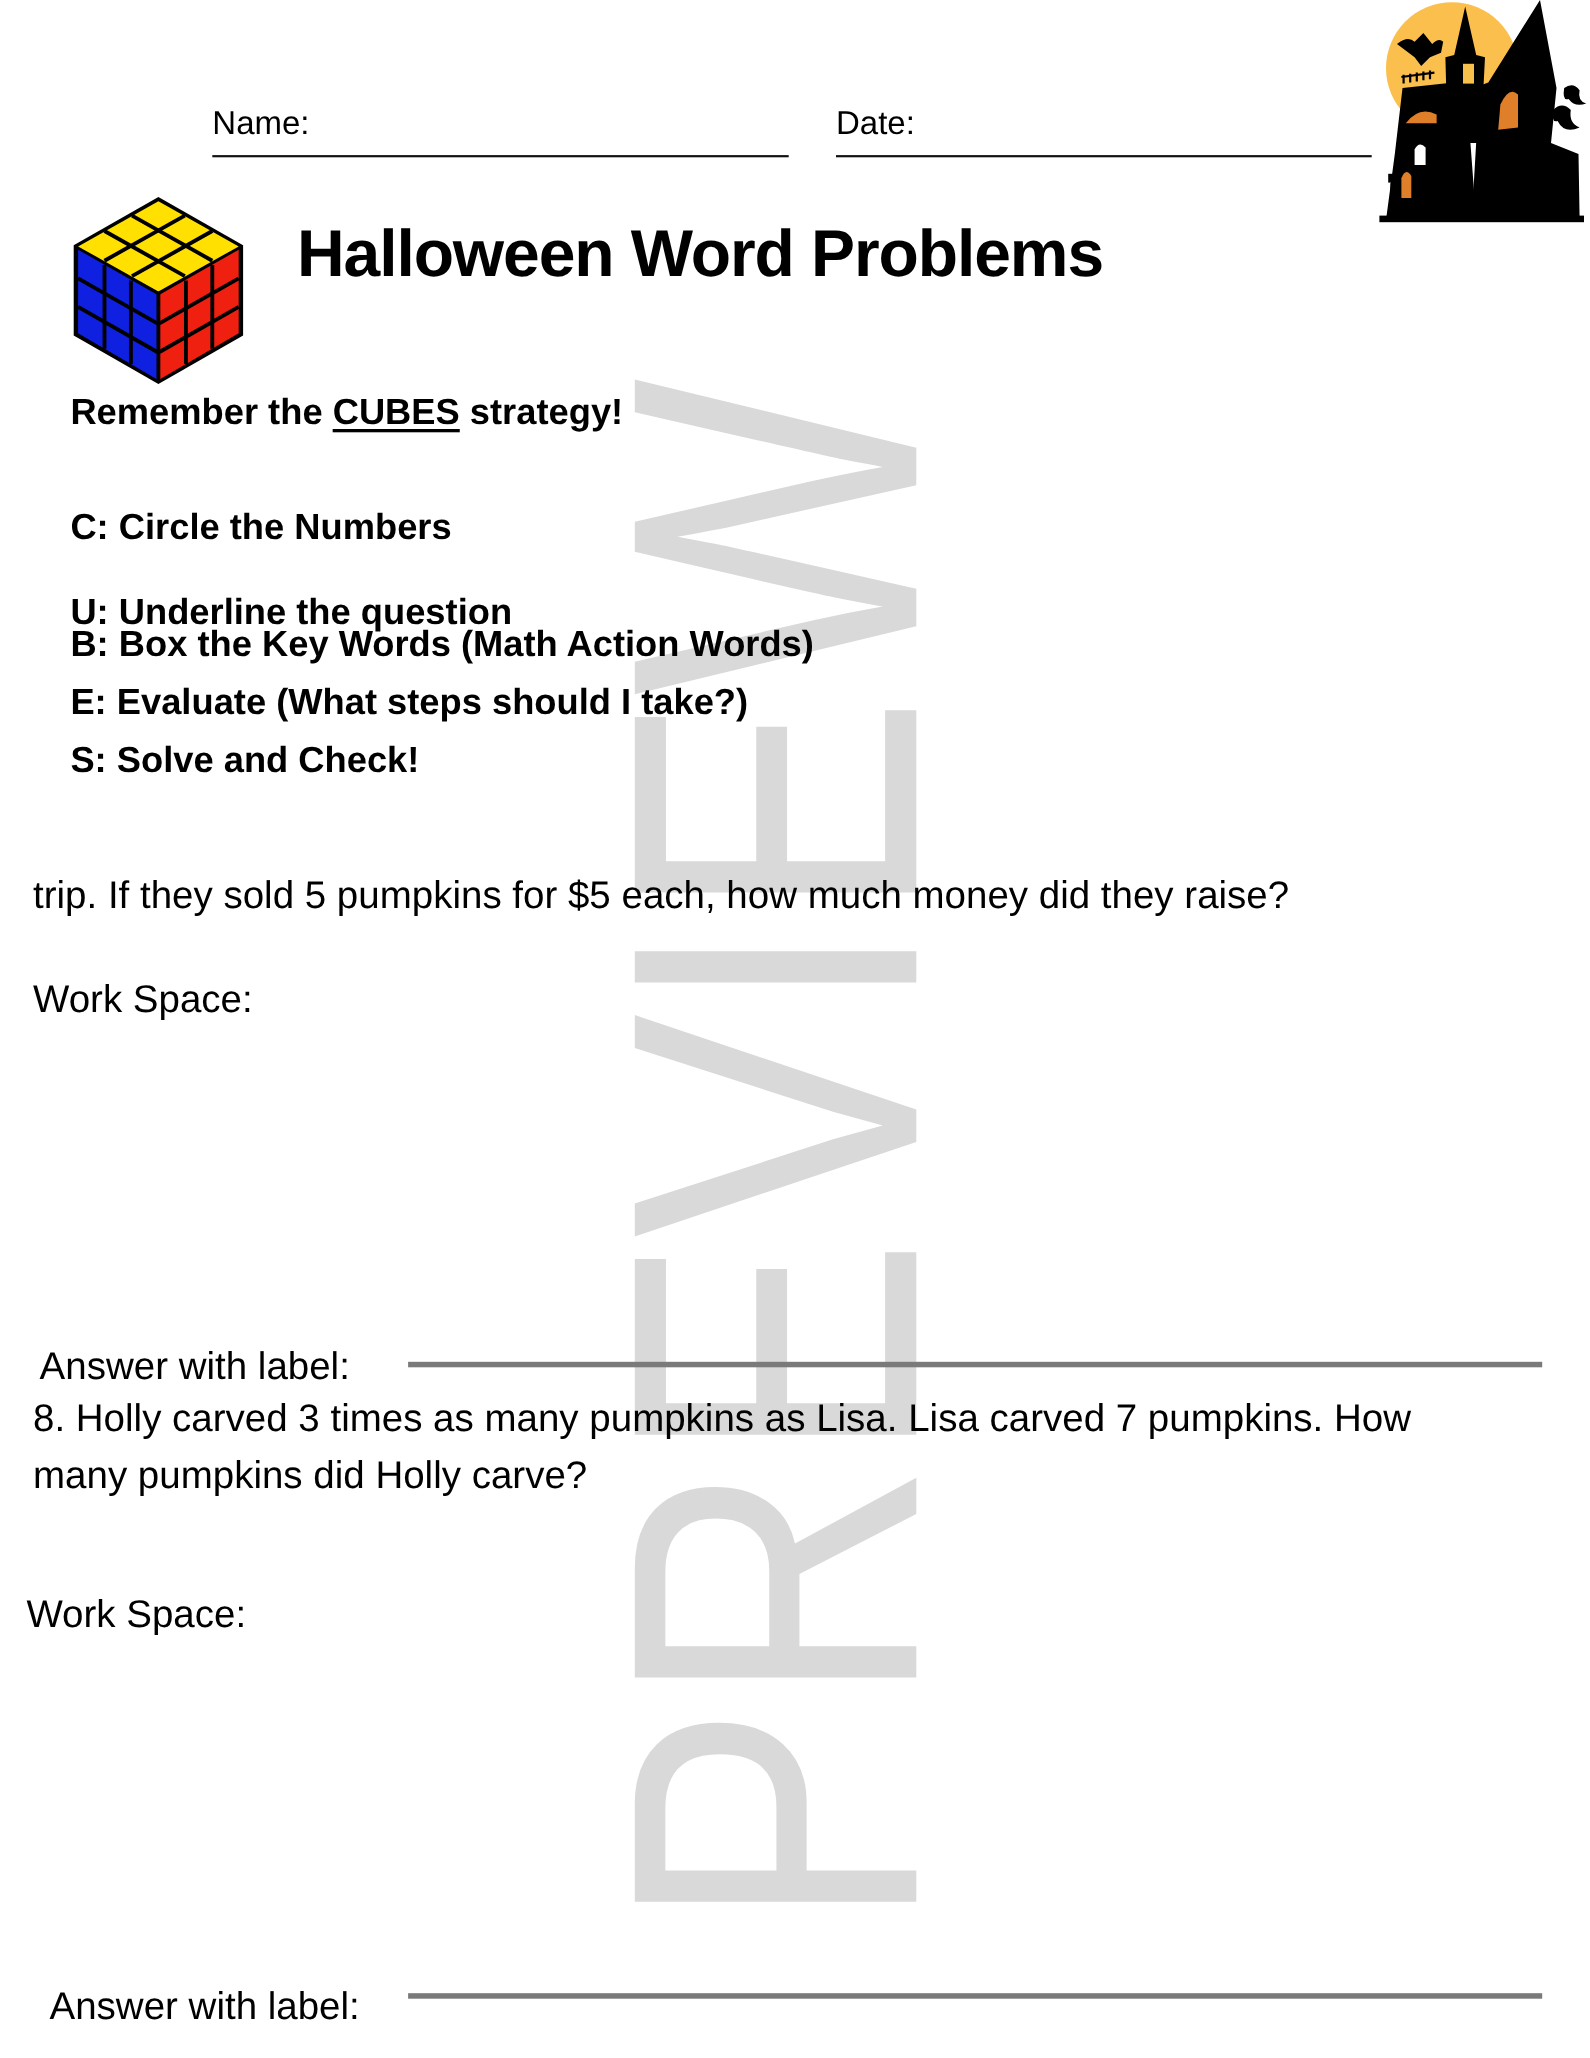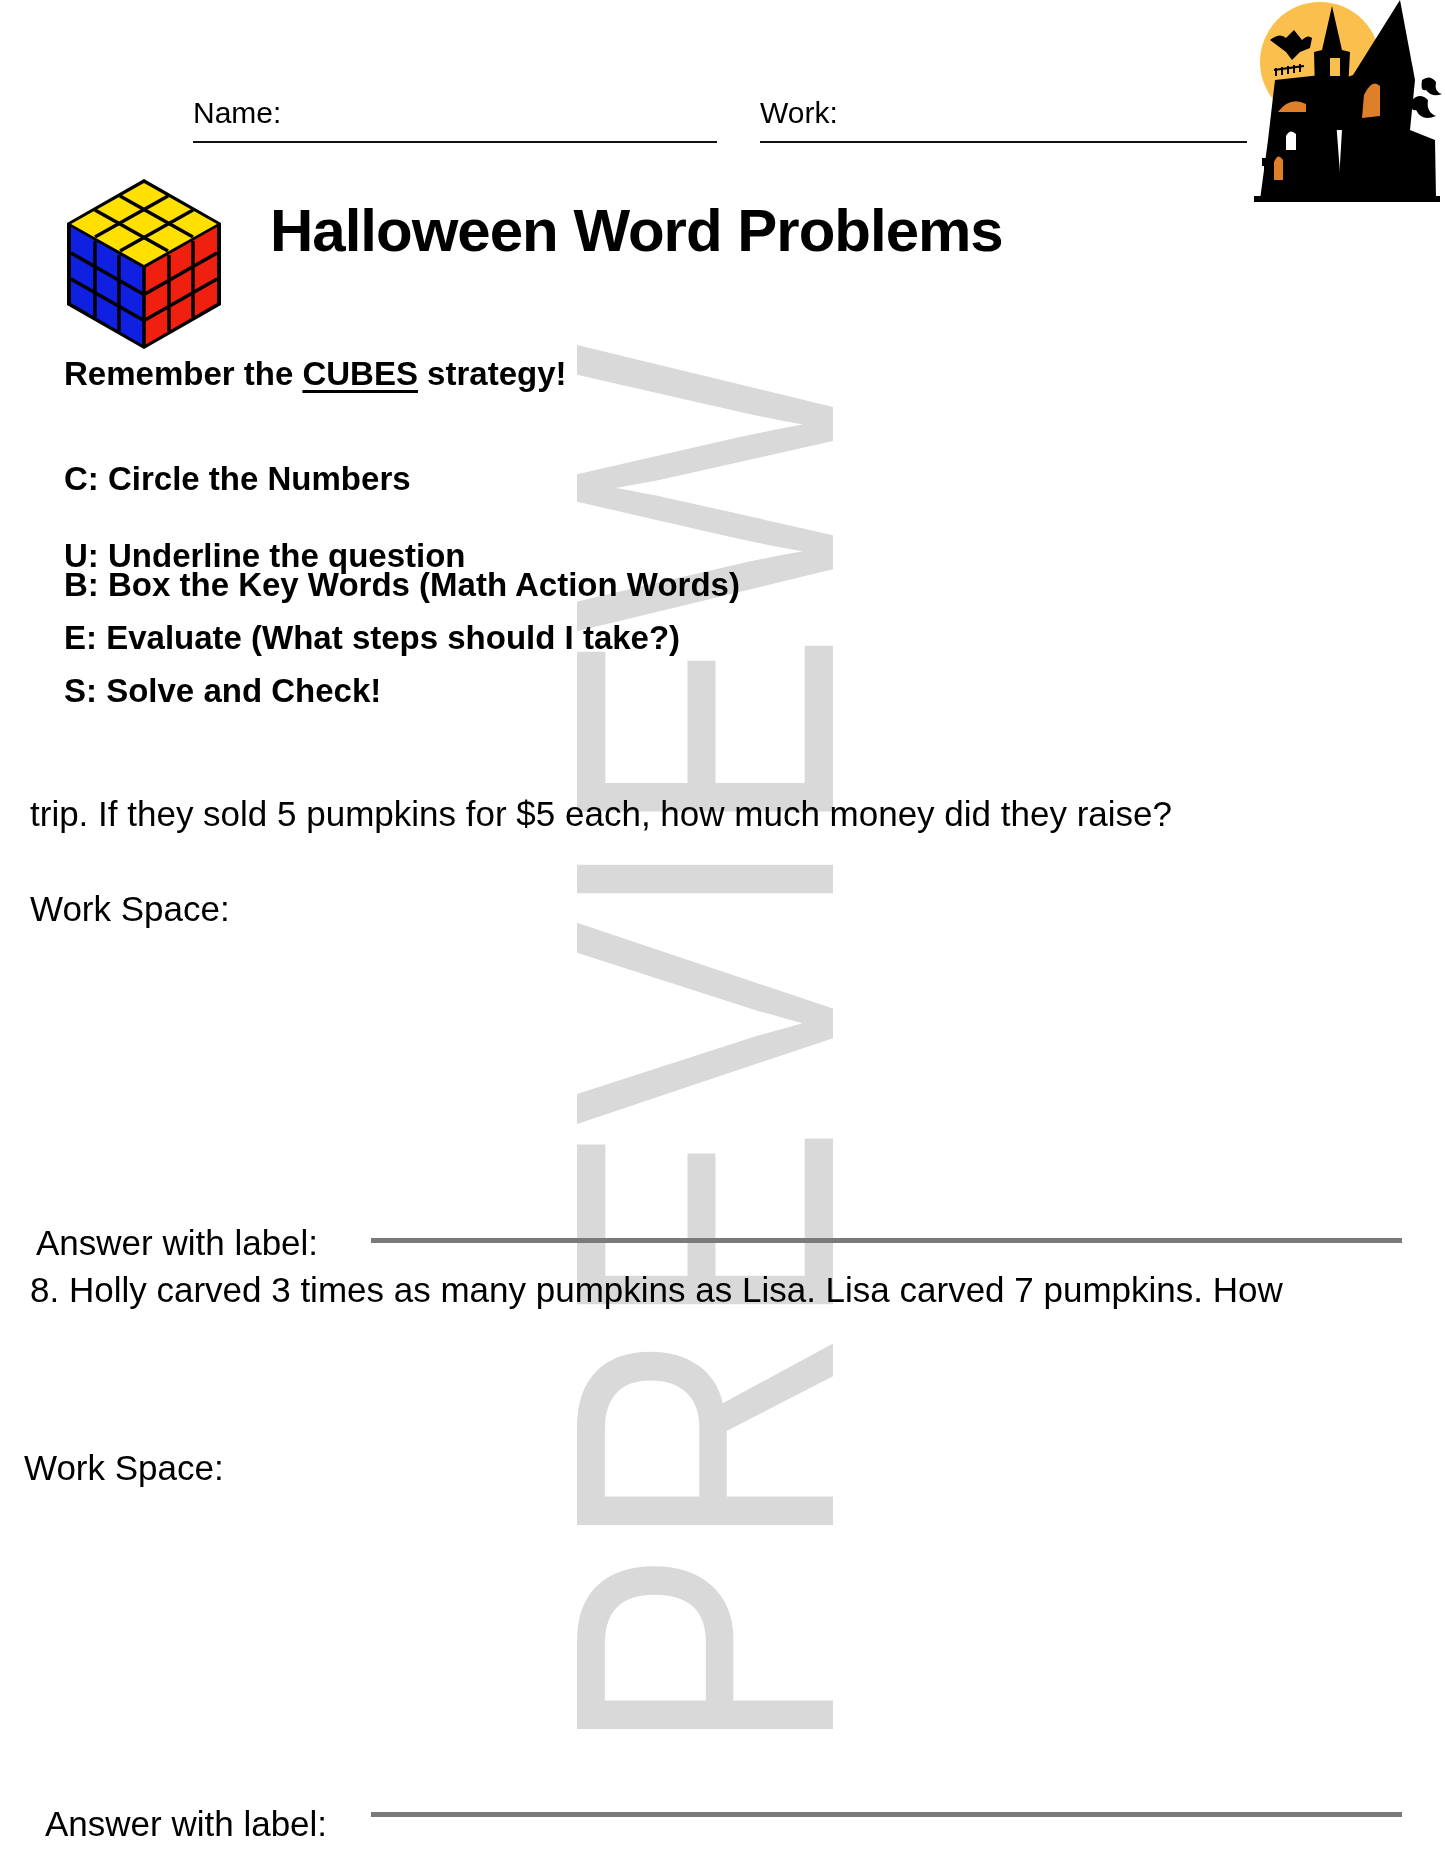--- a/index.html
+++ b/index.html
@@ -20,21 +20,21 @@
 
 <svg class="abs wm" style="left:0;top:0;z-index:0" width="1445" height="1871">
   <text transform="translate(833,1754) rotate(-90)" x="0" y="0" font-family="Liberation Sans, sans-serif" font-size="372" fill="#d9d9d9" textLength="1410" lengthAdjust="spacingAndGlyphs">PREVIEW</text>
 </svg>
 
 <div class="abs" style="left:0;top:0;width:1445px;height:1857px;z-index:1">
 
   <div class="abs field-label" style="left:193px;top:96px;">Name:</div>
   <div class="abs field-line" style="left:193px;top:141px;width:524px;"></div>
 
-  <div class="abs field-label" style="left:760px;top:96px;">Work:</div>
+  <div class="abs field-label" style="left:760px;top:96px;">Date:</div>
   <div class="abs field-line" style="left:760px;top:141px;width:487px;"></div>
 
   <svg class="abs" style="left:1250px;top:0;" width="195" height="205" viewBox="0 0 195 205">
     <circle cx="70" cy="62" r="60" fill="#fbbf4e"></circle>
 
     <polygon points="25,80 80,74 86,120 92,200 10,200 18,140" fill="#000"></polygon>
 
     <polygon points="72,50 82,6 92,50 100,52 96,130 66,130 64,52" fill="#000"></polygon>
 
     <polygon points="103,75 150,0 165,80 160,130 185,140 186,198 88,198 95,78" fill="#000"></polygon>
@@ -106,18 +106,19 @@
   <div class="abs bold" style="left:64px;top:619px;">E: Evaluate (What steps should I take?)</div>
   <div class="abs bold" style="left:64px;top:672px;">S: Solve and Check!</div>
 
   <div class="abs q" style="left:30px;top:788px;">trip. If they sold 5 pumpkins for $5 each, how much money did they raise?</div>
   <div class="abs ws" style="left:30px;top:864px;">Work Space:</div>
   <div class="abs" style="left:30px;top:910px;width:1370px;height:280px;"></div>
   <div class="abs ws" style="left:36px;top:1198px;">Answer with label:</div>
   <div class="abs ans-line" style="left:371px;top:1238px;width:1031px;"></div>
 
   <div class="abs q" style="left:30px;top:1264px;">8. Holly carved 3 times as many pumpkins as Lisa. Lisa carved 7 pumpkins. How</div>
+  <div class="abs q" style="left:30px;top:1316px;">many pumpkins did Holly carve?</div>
   <div class="abs ws" style="left:24px;top:1423px;">Work Space:</div>
   <div class="abs" style="left:24px;top:1470px;width:1376px;height:300px;"></div>
   <div class="abs ws" style="left:45px;top:1779px;">Answer with label:</div>
   <div class="abs ans-line" style="left:371px;top:1812px;width:1031px;"></div>
 
 </div>
 
 </body></html>

